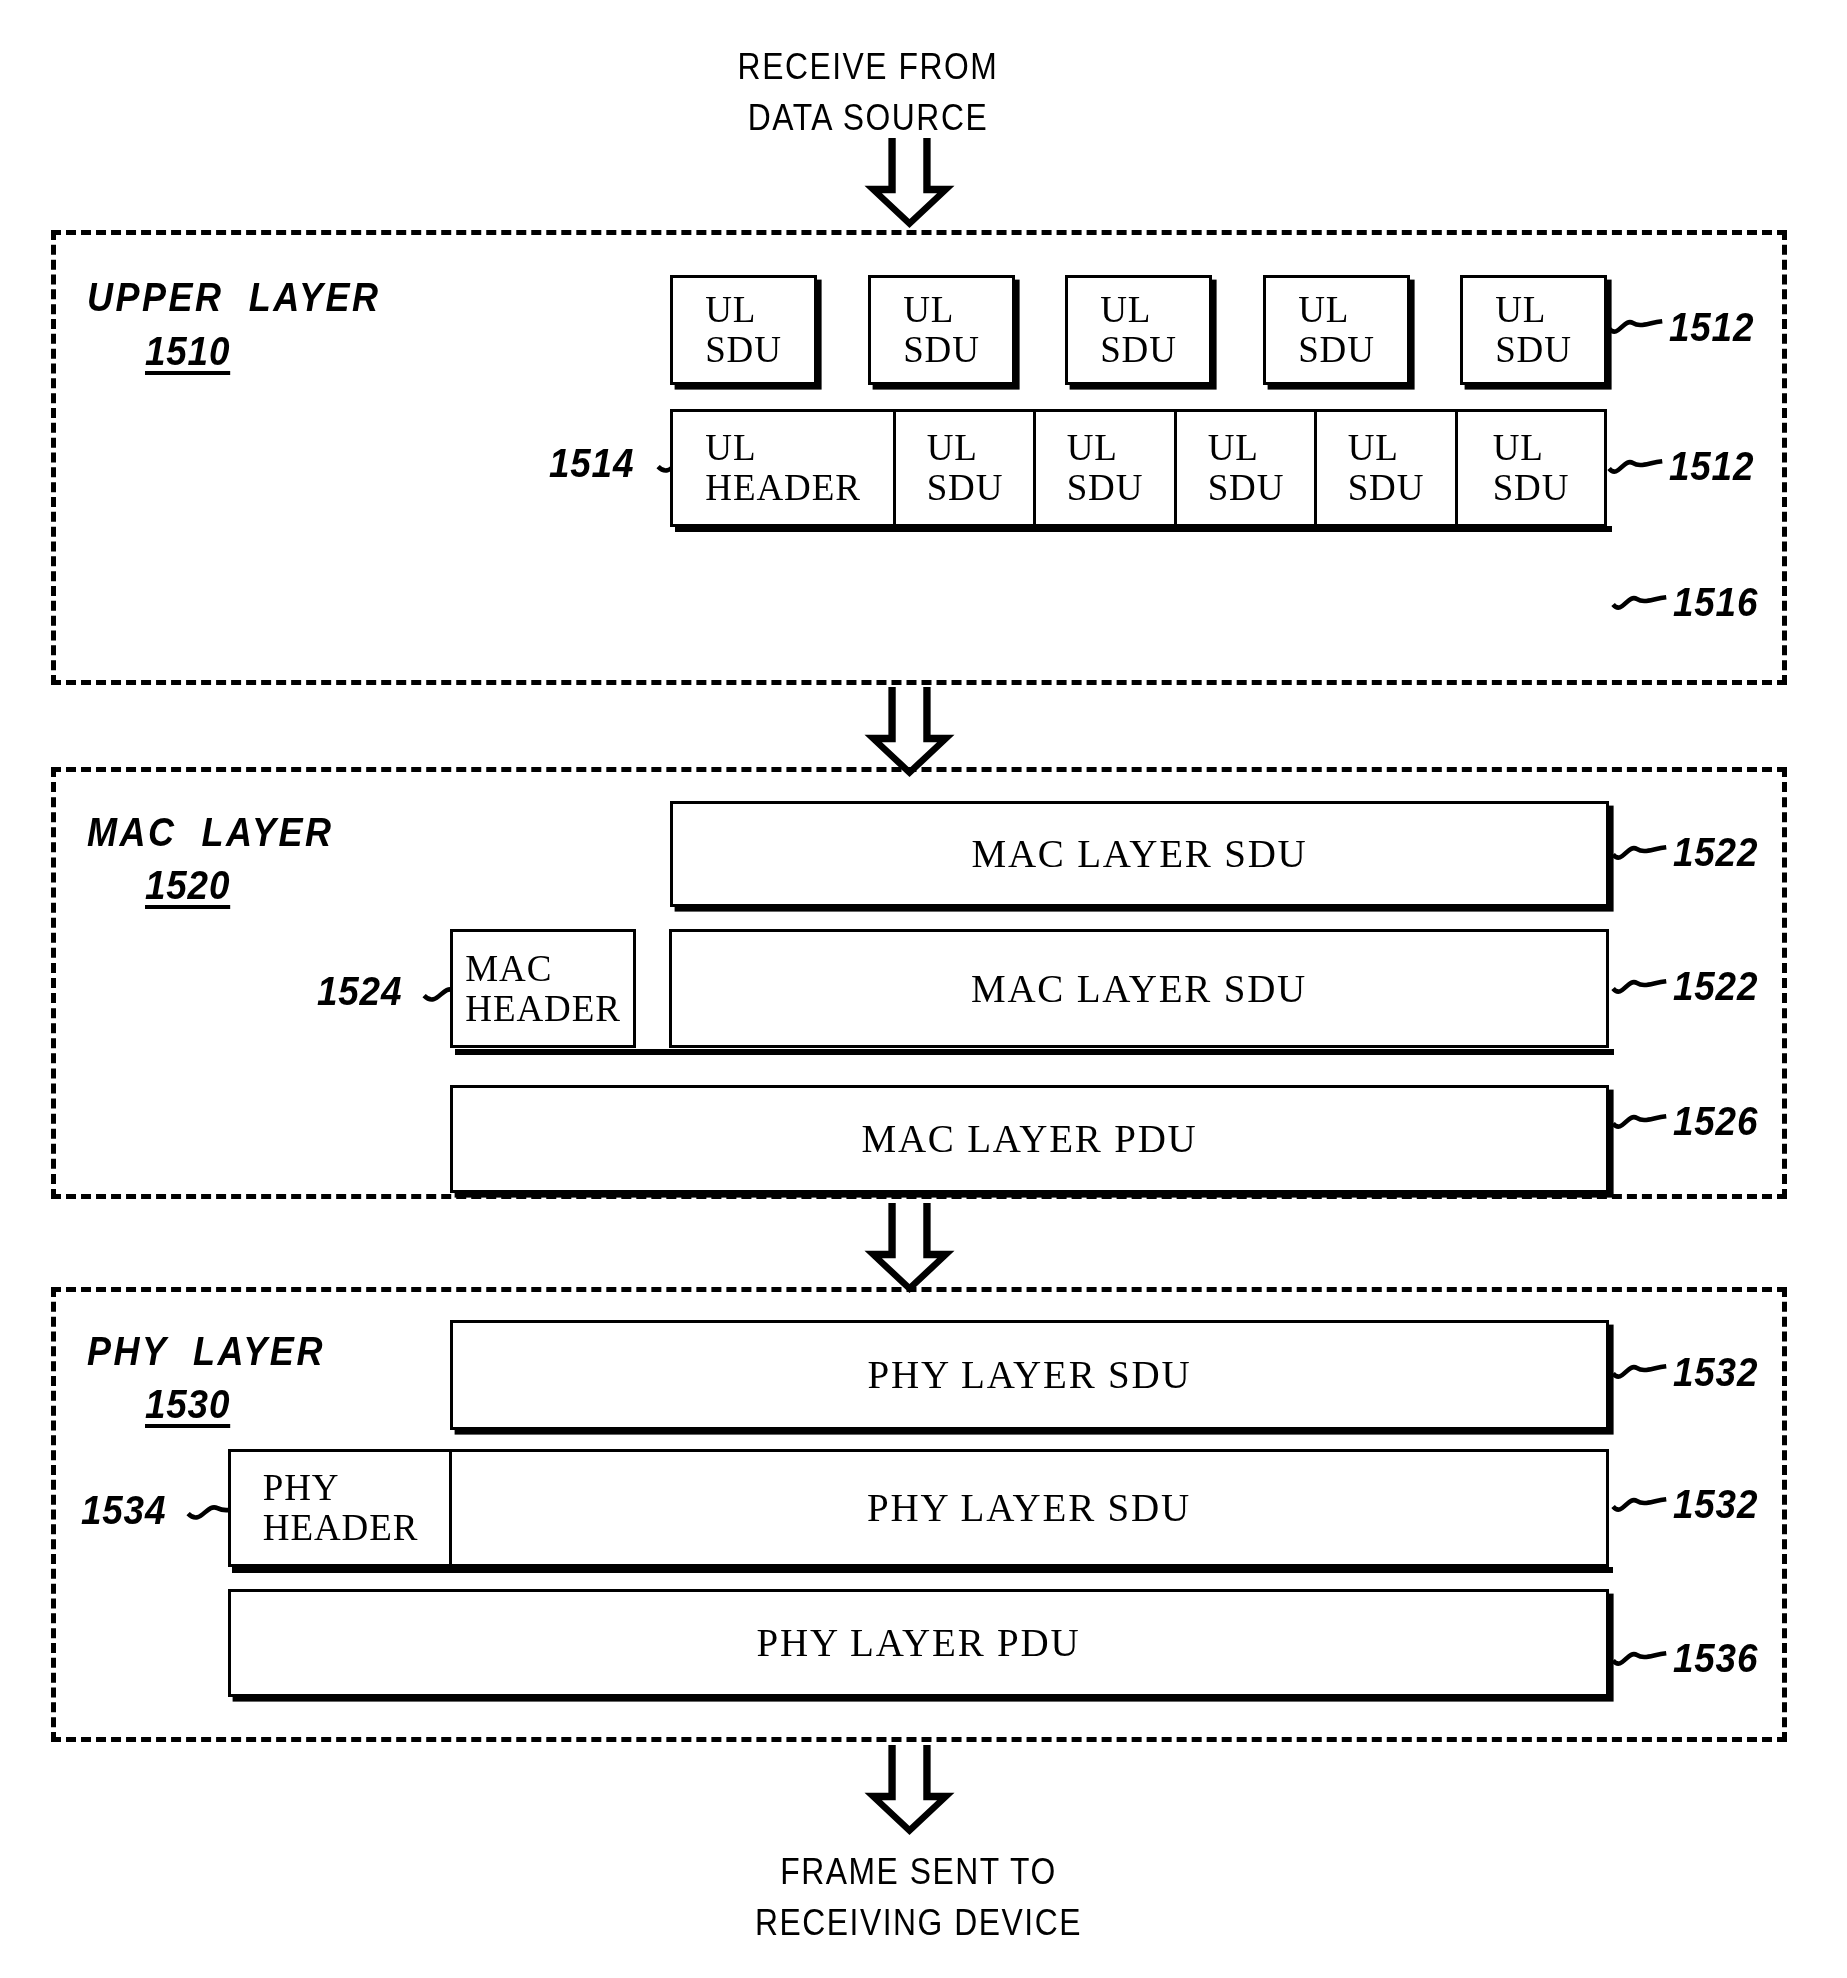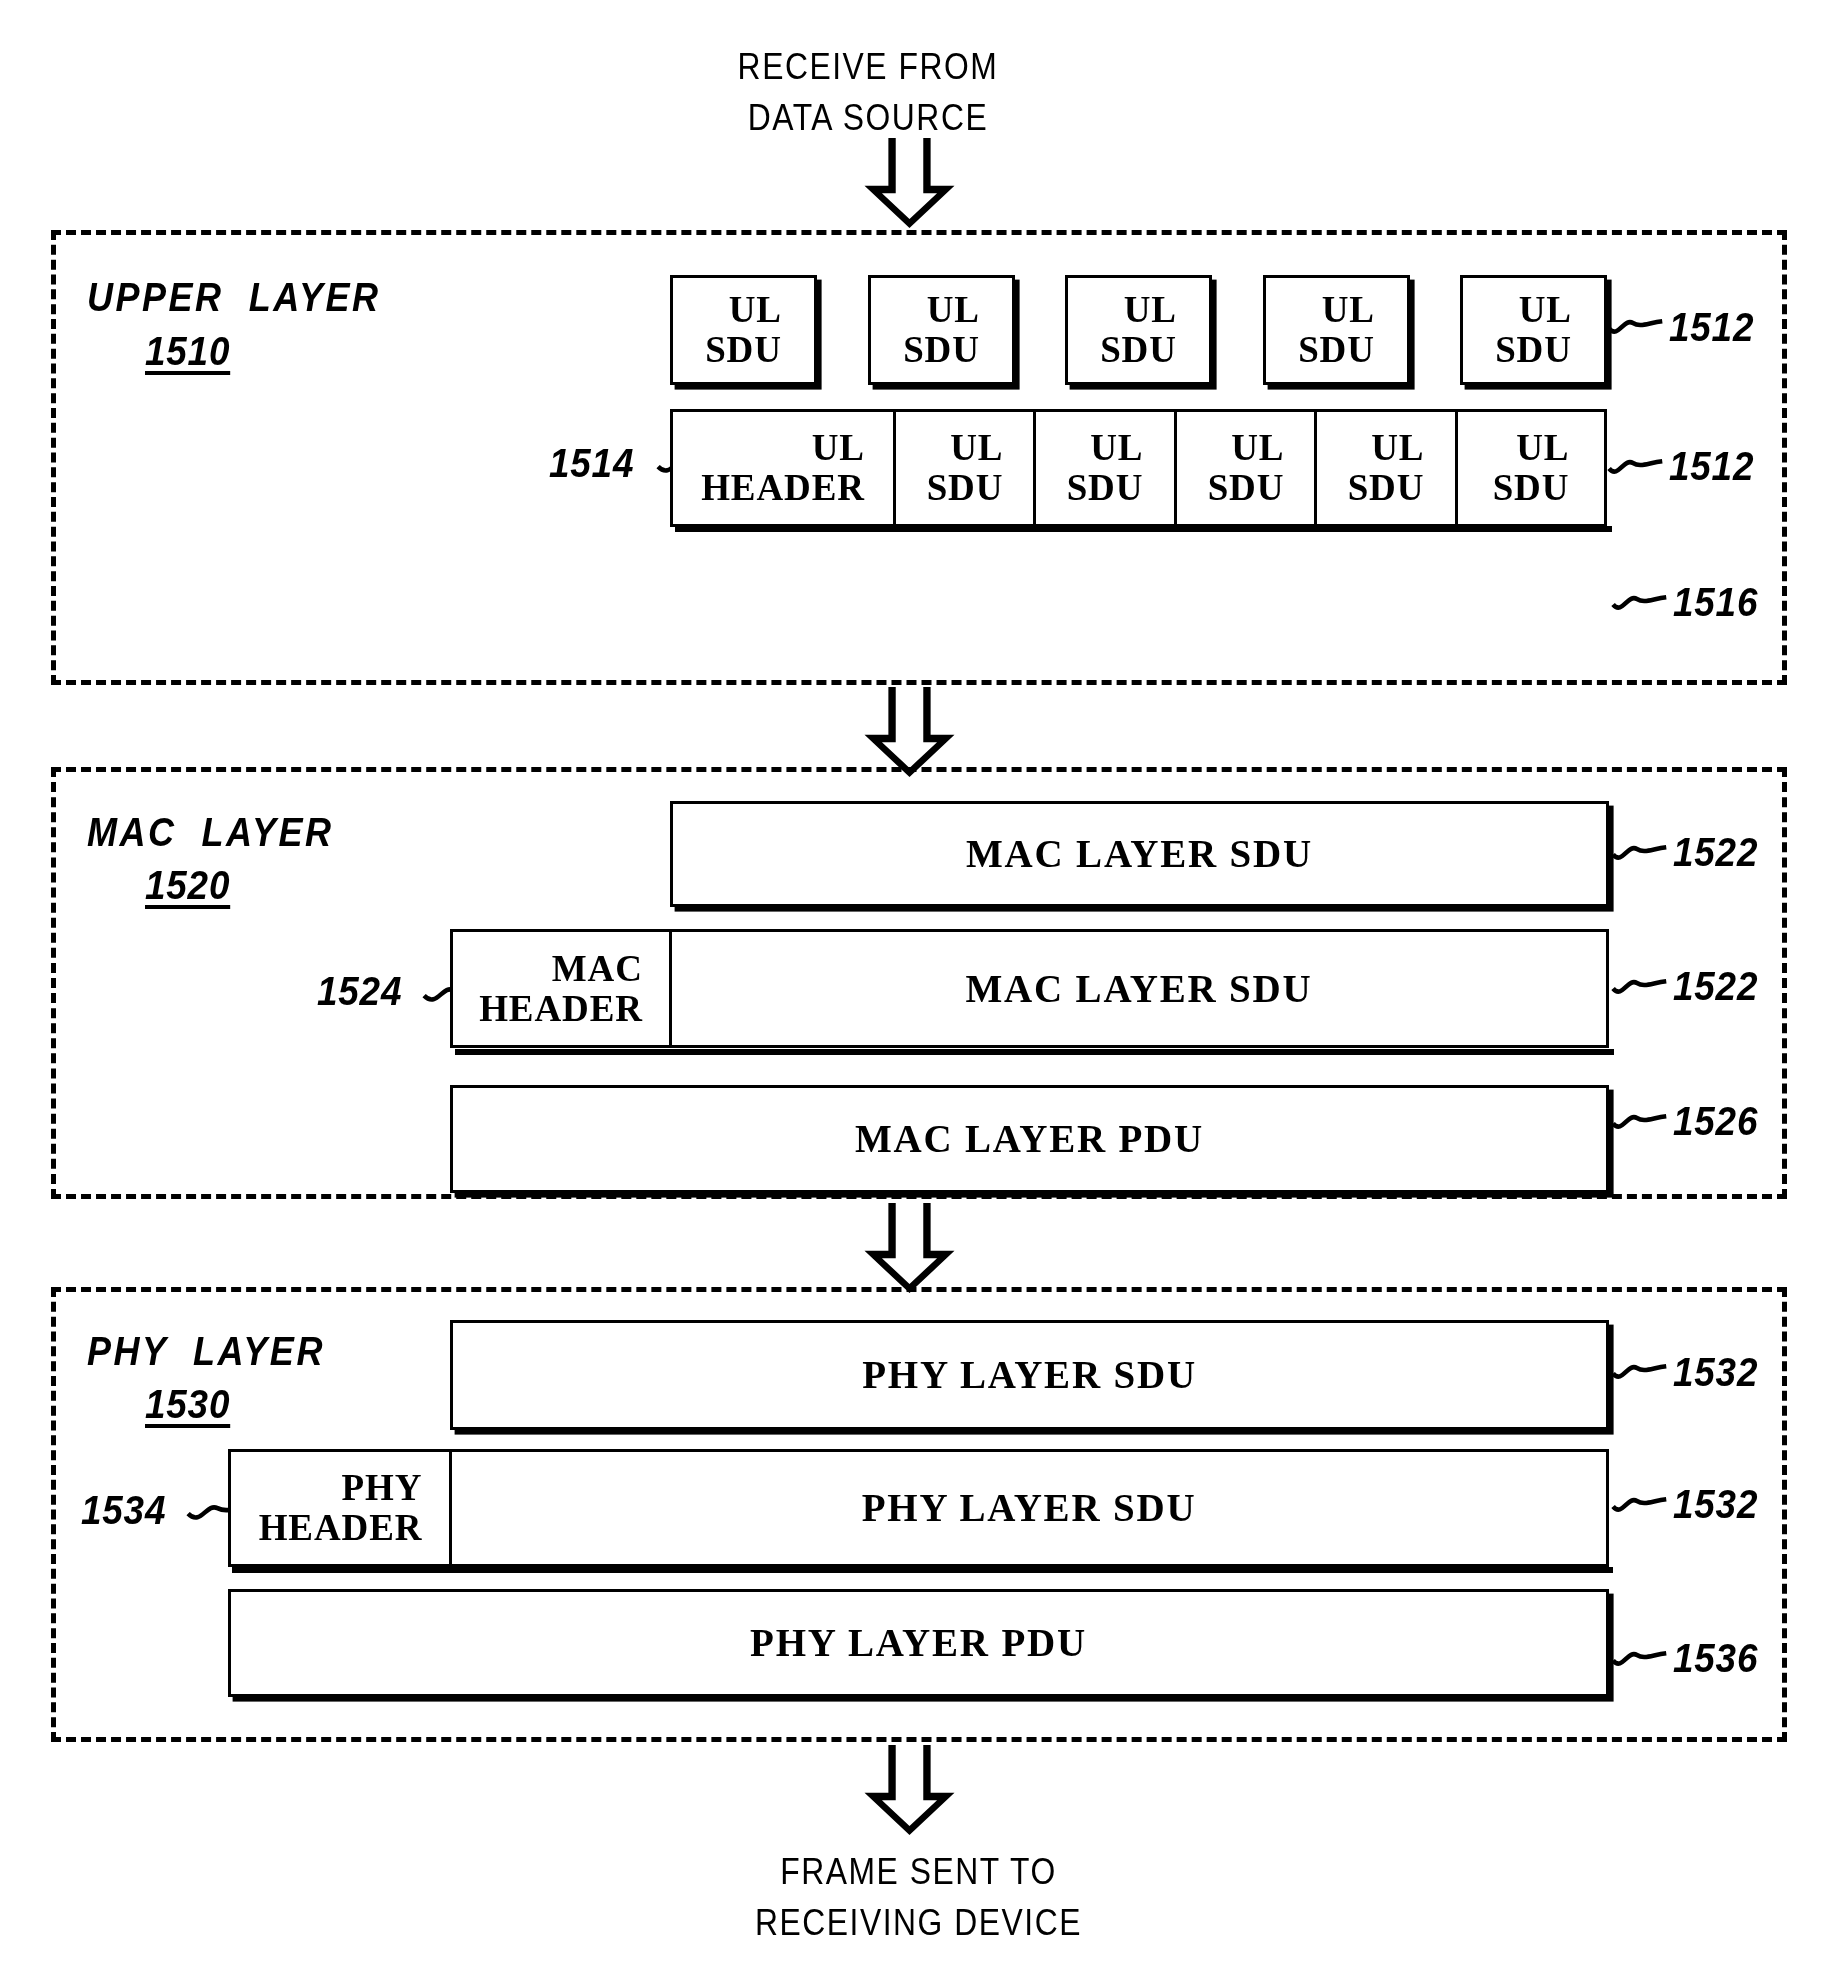--- a/index.html
+++ b/index.html
@@ -63,23 +63,23 @@
 
   
   .box{
     position:absolute;
     box-sizing:border-box;
     border:3.7px solid #000;
     background:#fff;
     display:flex;
     align-items:center;
     justify-content:center;
-    text-align:right;
+    text-align:left;
     font-family:"Liberation Serif", serif;
-    font-weight:700;
+    font-weight:400;
     font-size:37px;
     line-height:40px;
     letter-spacing:0.9px;
     white-space:pre-line;
     box-shadow:4.6px 4.6px 0 0 #000;
   }
   .box.nosh{box-shadow:none;}
   .box.wide{font-size:39px;letter-spacing:1.8px;}
 
   
@@ -194,21 +194,21 @@
       </svg>
   </div>
   <div class="ref" style="left:1673px;top:830px;">1522</div>
 
   <div class="ref" style="left:317px;top:969px;">1524</div>
   <div class="leader" style="left:424px;top:981px;">
     <svg width="57" height="27.5" viewBox="0 0 62 30">
         <path d="M0,16 C14,30 20,4 32,10 C40,14 48,12 60,8" fill="none" stroke="#000" stroke-width="5"></path>
       </svg>
   </div>
-  <div class="box nosh" style="left:450px;top:929px;width:222px;height:119px;">MAC
+  <div class="box nosh" style="left:450px;top:929px;width:186px;height:119px;">MAC
 HEADER</div>
   <div class="box nosh wide" style="left:669px;top:929px;width:940px;height:119px;">MAC LAYER SDU</div>
   <div style="position:absolute;left:455px;top:1049px;width:1159px;height:5.5px;background:#000;"></div>
 
   <div class="leader" style="left:1613px;top:972px;">
     <svg width="57" height="27.5" viewBox="0 0 62 30">
         <path d="M0,18 C10,30 16,6 26,12 C34,17 42,12 58,10" fill="none" stroke="#000" stroke-width="5"></path>
       </svg>
   </div>
   <div class="ref" style="left:1673px;top:964px;">1522</div>

